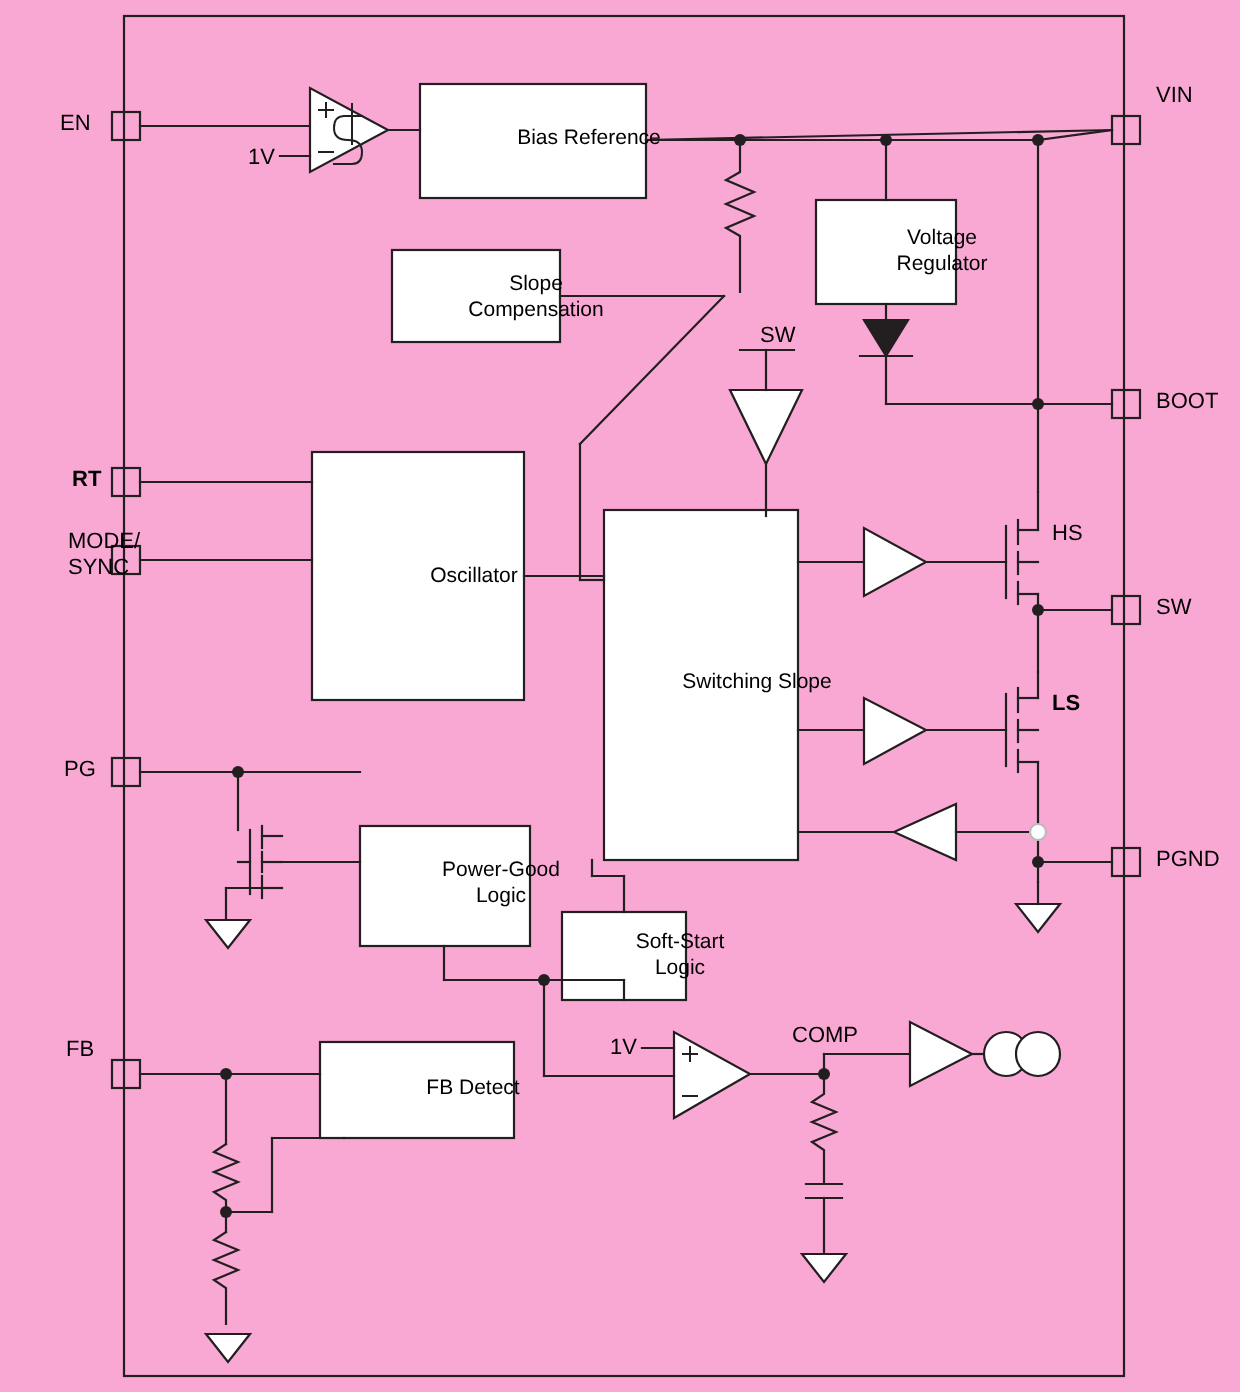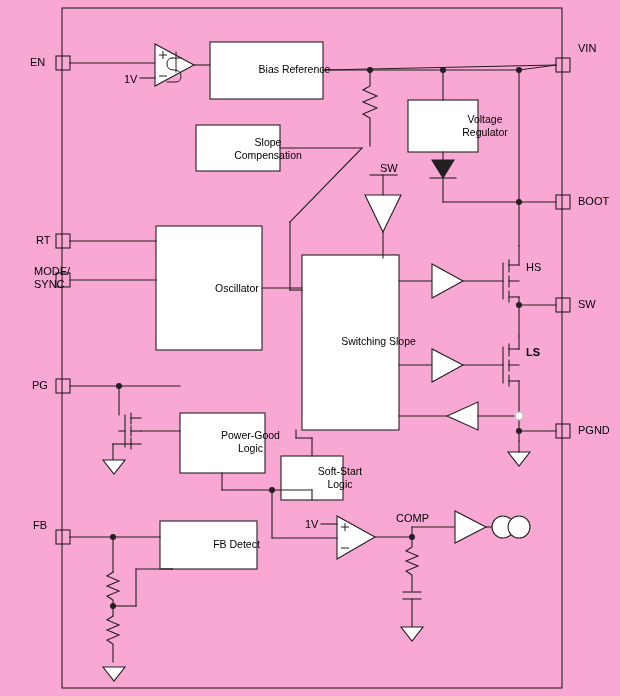--- a/index.html
+++ b/index.html
@@ -200,33 +200,33 @@
       <line x1="159" y1="55" x2="167" y2="55"></line>
       <line x1="163" y1="51" x2="163" y2="59"></line>
       <line x1="159" y1="76" x2="167" y2="76"></line>
       <line x1="341" y1="527" x2="349" y2="527"></line>
       <line x1="345" y1="523" x2="345" y2="531"></line>
       <line x1="341" y1="548" x2="349" y2="548"></line>
     </g>
   </svg>
 
   <div class="lbl" style="left:30px;top:56px;">EN</div>
-  <div class="lbl" style="left:36px;top:234px;">RT</div>
+  <div class="lbl" style="left:36px;top:234px;font-weight:bold;">RT</div>
   <div class="lbl" style="left:8px;top:265px;margin-left:26px;">MODE/
 SYNC</div>
   <div class="lbl" style="left:32px;top:379px;">PG</div>
   <div class="lbl" style="left:33px;top:519px;">FB</div>
 
   <div class="lbl" style="left:578px;top:42px;">VIN</div>
   <div class="lbl" style="left:578px;top:195px;">BOOT</div>
   <div class="lbl" style="left:578px;top:298px;">SW</div>
   <div class="lbl" style="left:578px;top:424px;">PGND</div>
 
   <div class="blk-lbl" style="left:210px;top:63px;width:113px;">Bias Reference</div>
-  <div class="blk-lbl" style="left:422px;top:113px;width:70px;">Voltage
+  <div class="blk-lbl" style="left:408px;top:113px;width:70px;">Voltage
 Regulator</div>
   <div class="blk-lbl" style="left:196px;top:136px;width:88px;">Slope
 Compensation</div>
   <div class="blk-lbl" style="left:156px;top:282px;width:106px;">Oscillator</div>
   <div class="blk-lbl" style="left:302px;top:335px;width:97px;">Switching Slope</div>
   <div class="blk-lbl" style="left:180px;top:429px;width:85px;">Power-Good
 Logic</div>
   <div class="blk-lbl" style="left:281px;top:465px;width:62px;">Soft-Start
 Logic</div>
   <div class="blk-lbl" style="left:160px;top:538px;width:97px;">FB Detect</div>

